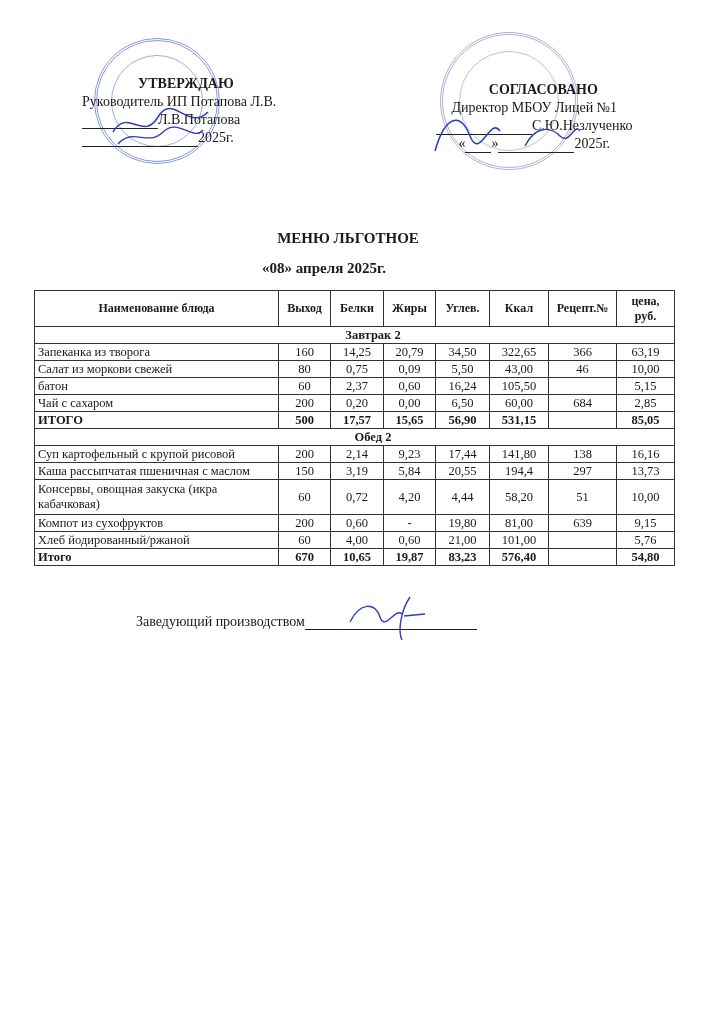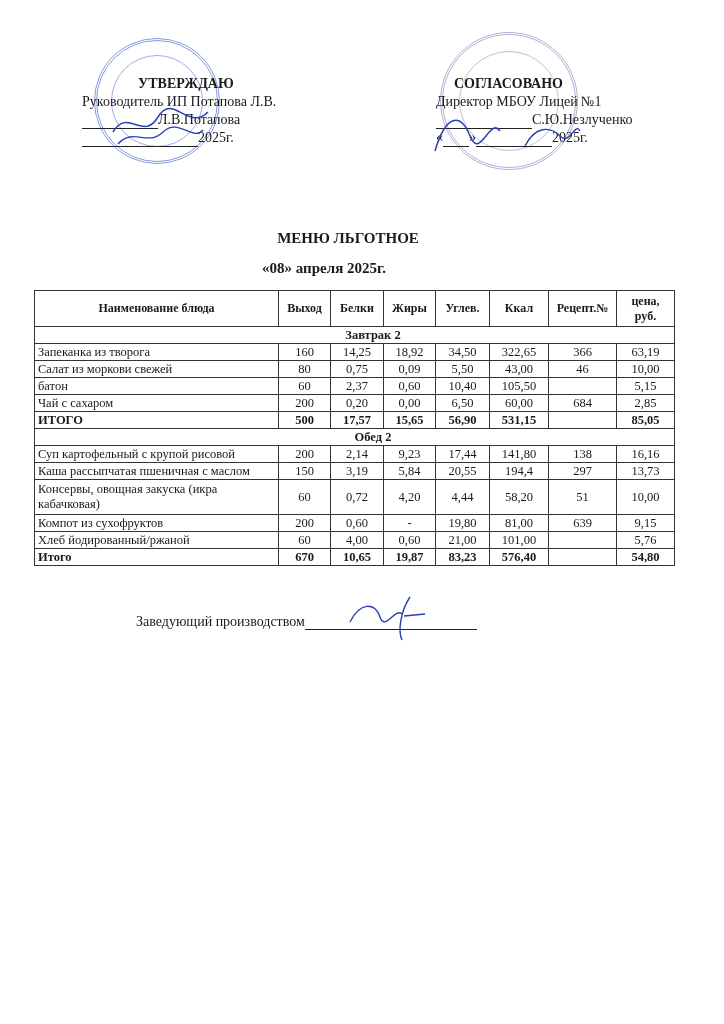--- a/index.html
+++ b/index.html
@@ -4,21 +4,21 @@
 <style>
   html, body { margin:0; padding:0; }
   body {
     width:724px; height:1024px; background:#ffffff; position:relative; overflow:hidden;
     font-family:"Liberation Serif", "DejaVu Serif", serif; color:#1a1a1a;
   }
   .approve-block { position:absolute; font-size:14px; line-height:18px; }
   .approve-block .title { font-weight:bold; }
   #approve-left { left:82px; top:75px; }
   #approve-left .title { padding-left:56px; }
-  #approve-right { left:436px; top:75px; }
+  #approve-right { left:436px; top:81px;text-align:center; }
   #approve-right .title { padding-left:18px; }
   .line-fill { display:inline-block; border-bottom:1px solid #222; vertical-align:bottom; height:14px; }
   .stamp { position:absolute; border-radius:50%; pointer-events:none; }
   #stamp-left { left:94px; top:38px; width:120px; height:120px; border:3px double rgba(40,70,200,0.55); }
   #stamp-left::after { content:""; position:absolute; left:14px; top:14px; right:14px; bottom:14px; border-radius:50%; border:1px solid rgba(40,70,200,0.45); }
   #stamp-right { left:440px; top:32px; width:132px; height:132px; border:3px double rgba(110,90,170,0.5); }
   #stamp-right::after { content:""; position:absolute; left:16px; top:16px; right:16px; bottom:16px; border-radius:50%; border:1px solid rgba(110,90,170,0.4); }
   .signature { position:absolute; pointer-events:none; }
 
   #doc-title { position:absolute; left:0; width:696px; top:230px; text-align:center; font-weight:bold; font-size:15px; }
@@ -98,42 +98,42 @@
     </tr>
   </thead>
   <tbody id="table-body">
       <tr class="section">
         <td colspan="8">Завтрак 2</td>
       </tr>
       <tr>
         <td class="name">Запеканка из творога</td>
         <td>160</td>
         <td>14,25</td>
-        <td>18,92</td>
+        <td>20,79</td>
         <td>34,50</td>
         <td>322,65</td>
         <td>366</td>
         <td>63,19</td>
       </tr>
       <tr>
         <td class="name">Салат из моркови свежей</td>
         <td>80</td>
         <td>0,75</td>
         <td>0,09</td>
         <td>5,50</td>
         <td>43,00</td>
         <td>46</td>
         <td>10,00</td>
       </tr>
       <tr>
         <td class="name">батон</td>
         <td>60</td>
         <td>2,37</td>
         <td>0,60</td>
-        <td>10,40</td>
+        <td>16,24</td>
         <td>105,50</td>
         <td></td>
         <td>5,15</td>
       </tr>
       <tr>
         <td class="name">Чай с сахаром</td>
         <td>200</td>
         <td>0,20</td>
         <td>0,00</td>
         <td>6,50</td>

